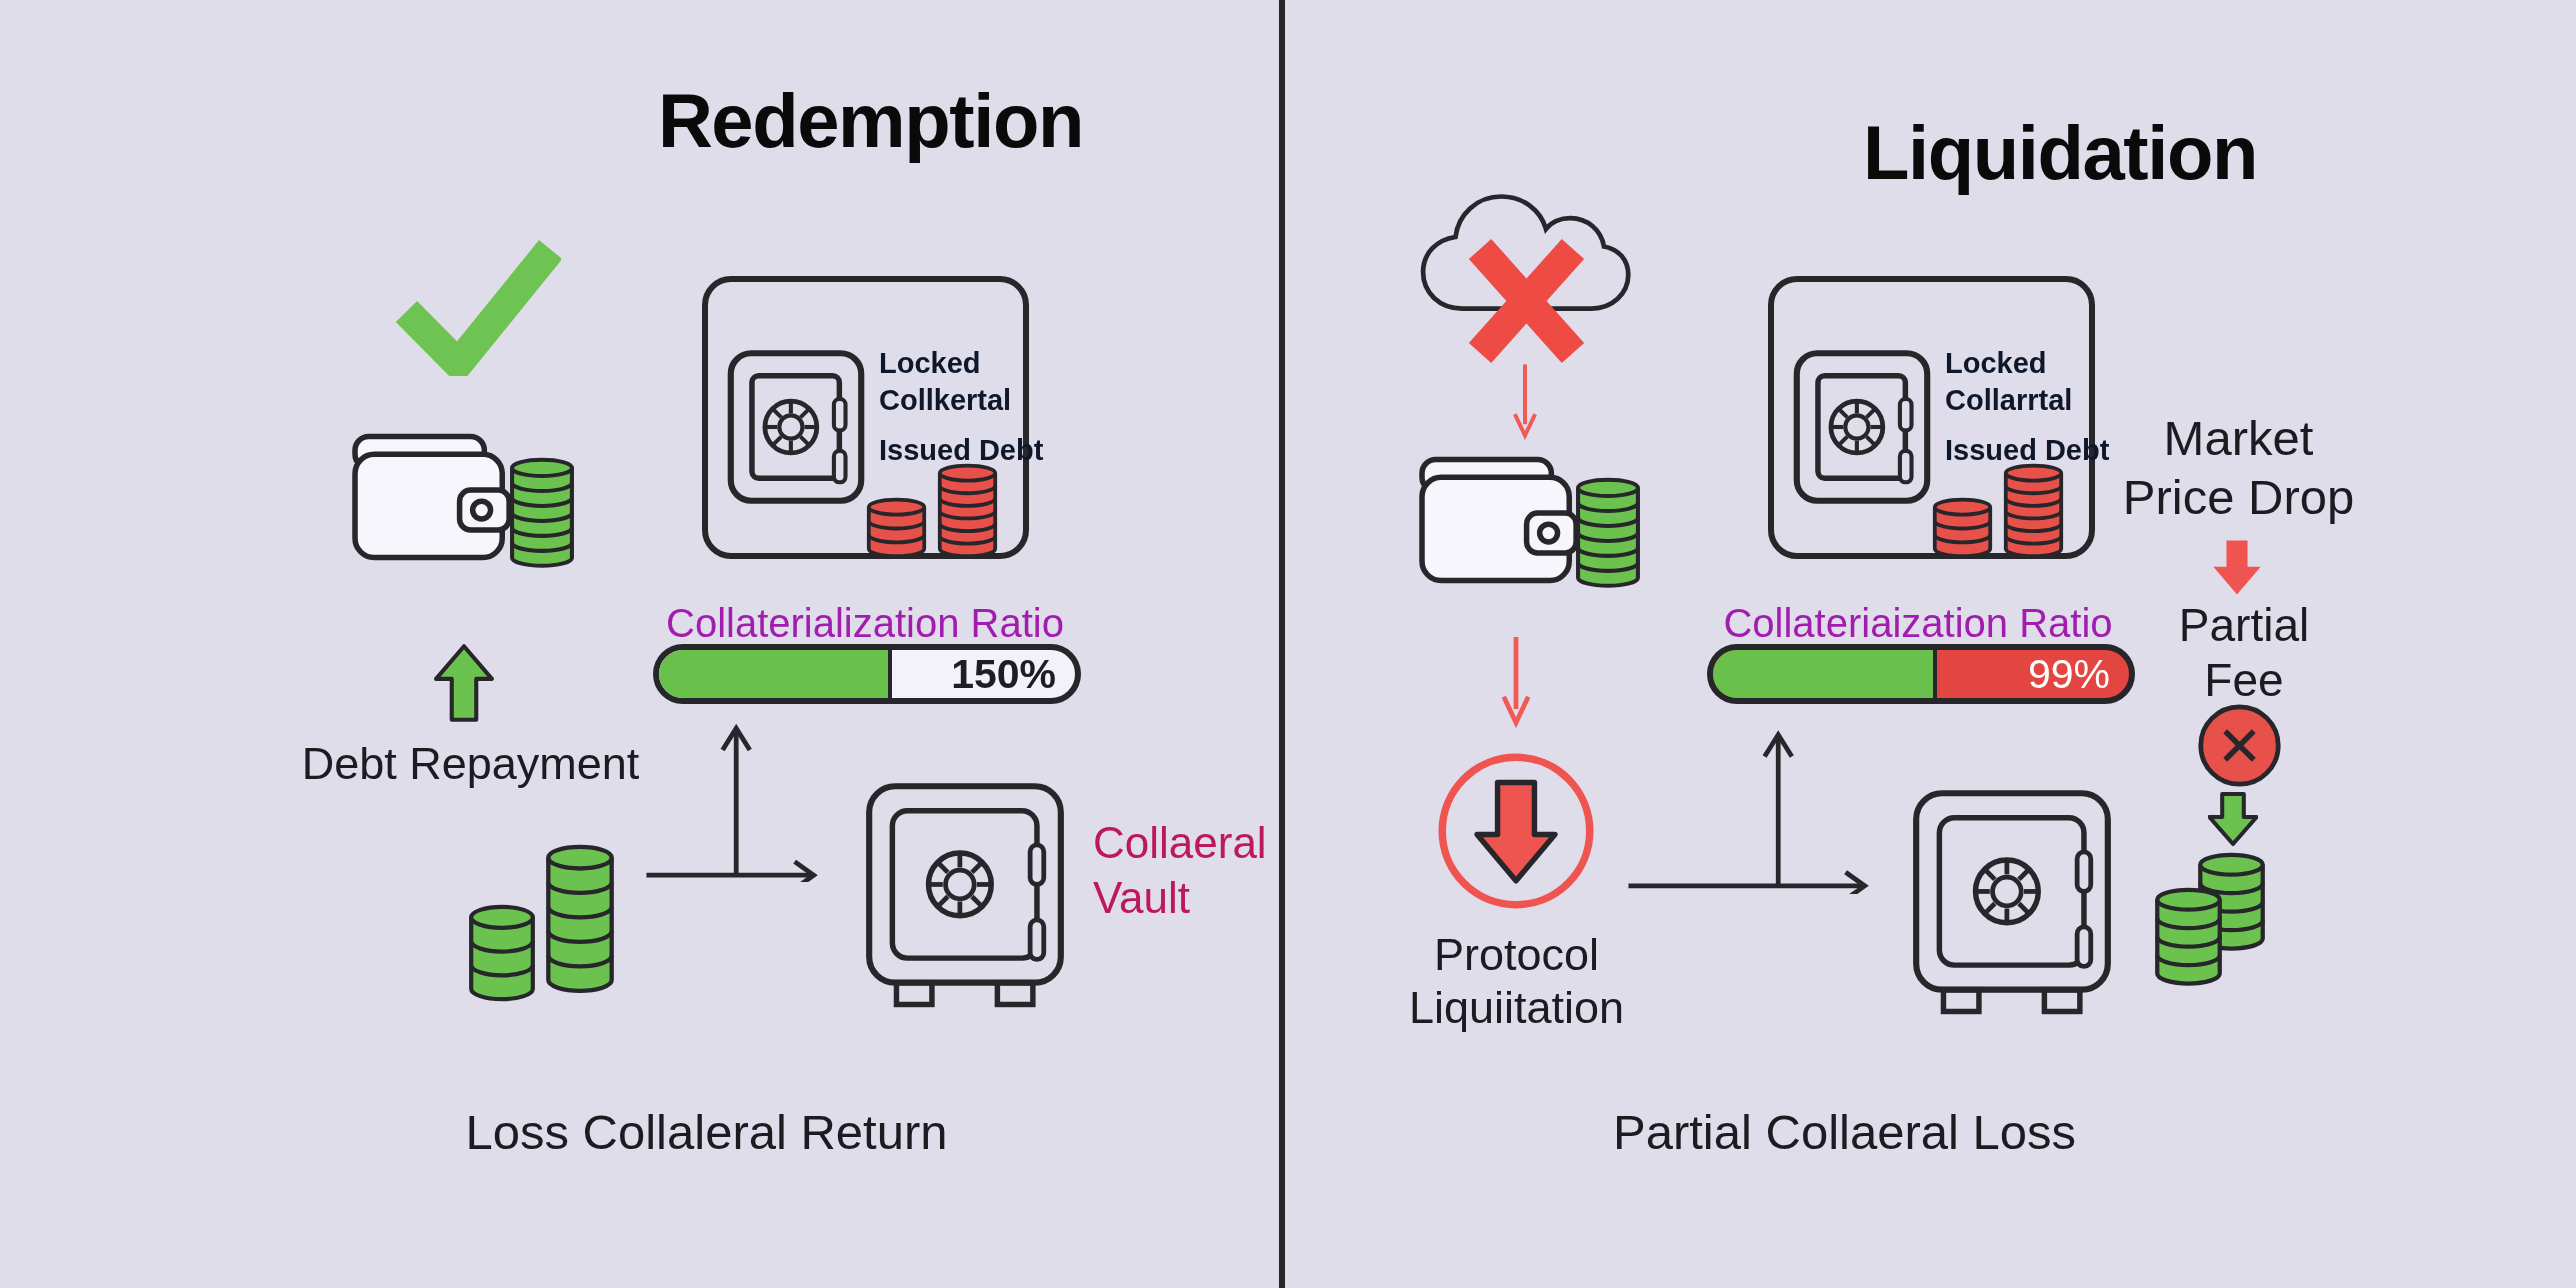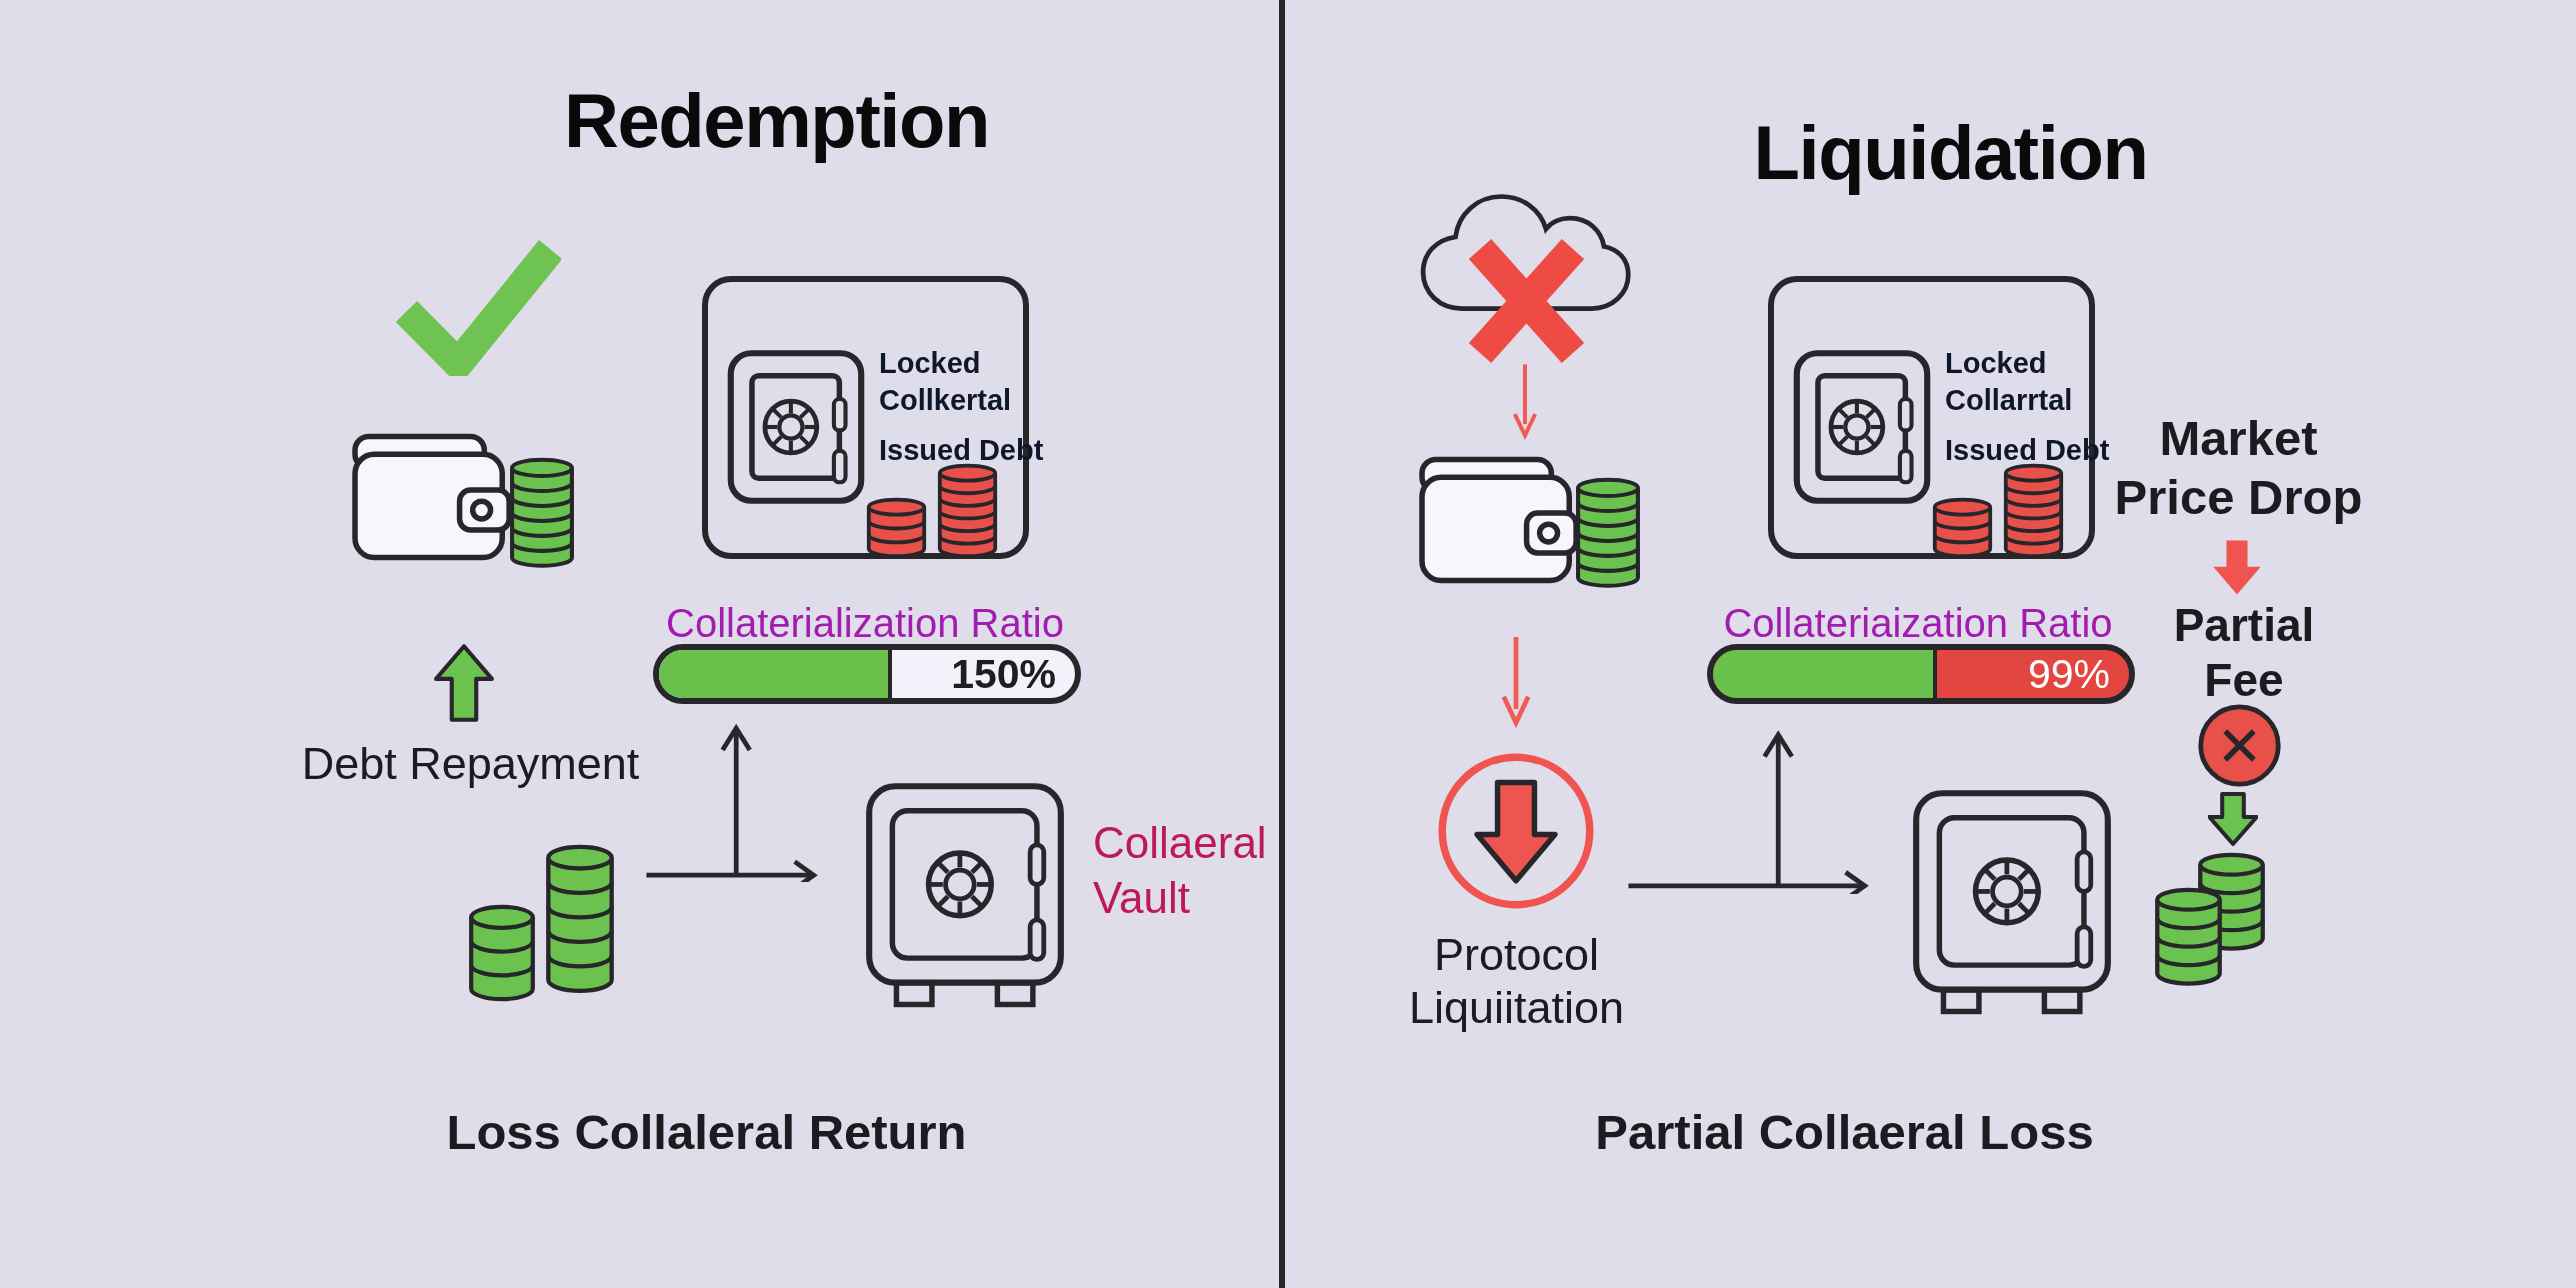--- a/index.html
+++ b/index.html
@@ -2,22 +2,22 @@
 <html style="font-size:11px"><head>
 <meta charset="utf-8">
 <style>
   html,body{margin:0;padding:0;background:#dfdde9;}
   #canvas{
     position:relative;width:2576px;height:1288px;background:#dfdde9;overflow:hidden;
     font-family:"Liberation Sans","DejaVu Sans",sans-serif;color:#17171c;
   }
   .abs{position:absolute;}
   .center{text-align:center;}
-  .title{font-size:76px;font-weight:800;color:#0a0a0a;letter-spacing:-1.4px;line-height:1;}
-  .caption{font-size:49px;font-weight:700;color:#1b1b20;line-height:1.2;}
+  .title{font-size:76px;font-weight:800;color:#0a0a0a;letter-spacing:-1.4px;line-height:1;text-align:right;}
+  .caption{font-size:49px;font-weight:400;color:#1b1b20;line-height:1.2;}
   .lbl{font-size:45px;color:#1b1b20;line-height:1.18;}
   .ratio-lbl{font-size:40px;color:#a21caf;}
   .boxtxt{font-size:29px;font-weight:600;color:#0f172a;line-height:1.28;}
   .vault-cap{font-size:44px;color:#be185d;line-height:1.25;}
   .divider{background:#26262b;}
   .bar{box-sizing:border-box;border:6.1px solid #26262b;border-radius:31px;background:#f3f1f9;overflow:hidden;}
   .bar.danger{background:#e34540;}
   .bar-fill{position:absolute;left:0;top:0;bottom:0;background:#69c04a;border-right:4.8px solid #26262b;}
   .bar-value{position:absolute;right:19px;top:50%;transform:translateY(-50%);font-size:41px;font-weight:600;color:#1d1d22;}
   .bar.danger .bar-value{color:#ffffff;font-weight:400;}

